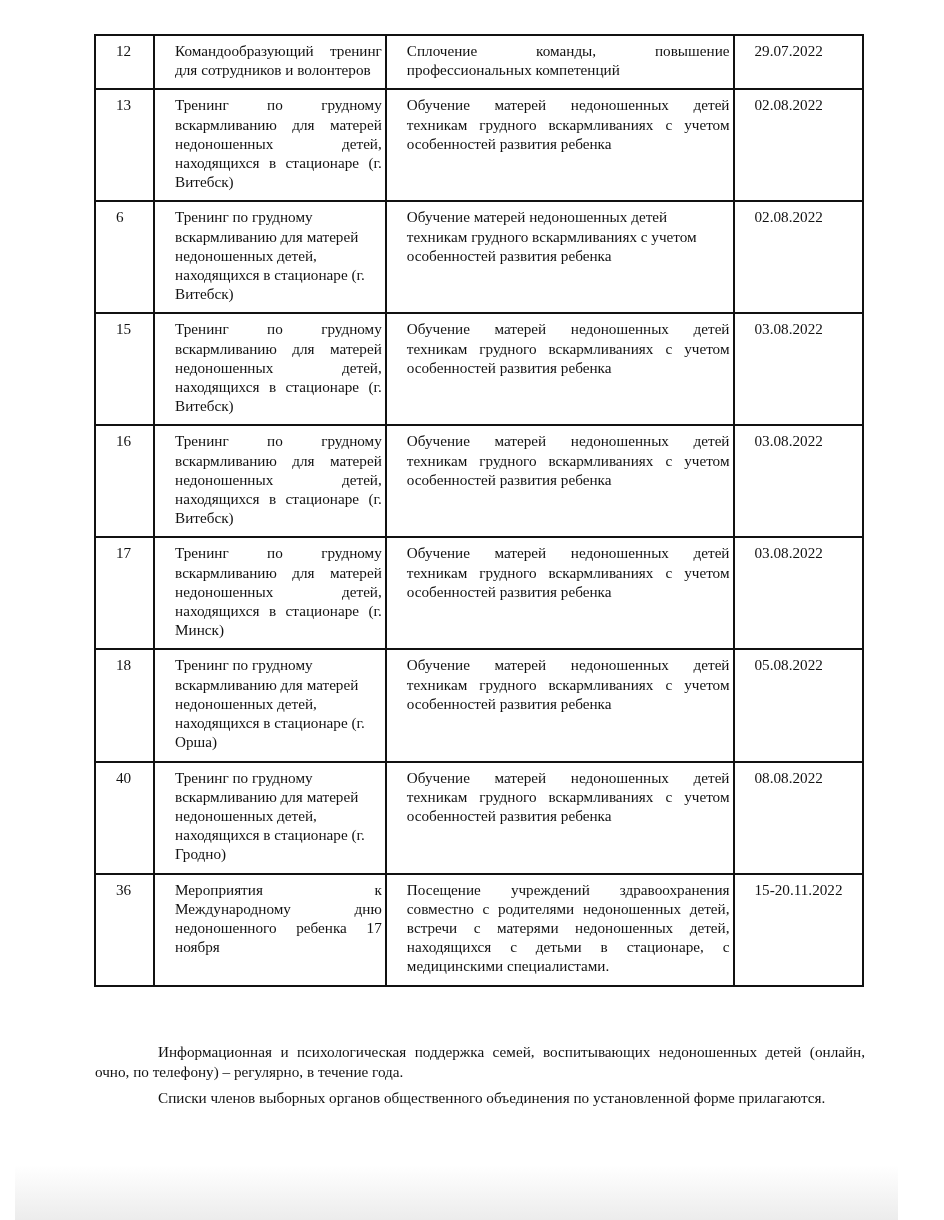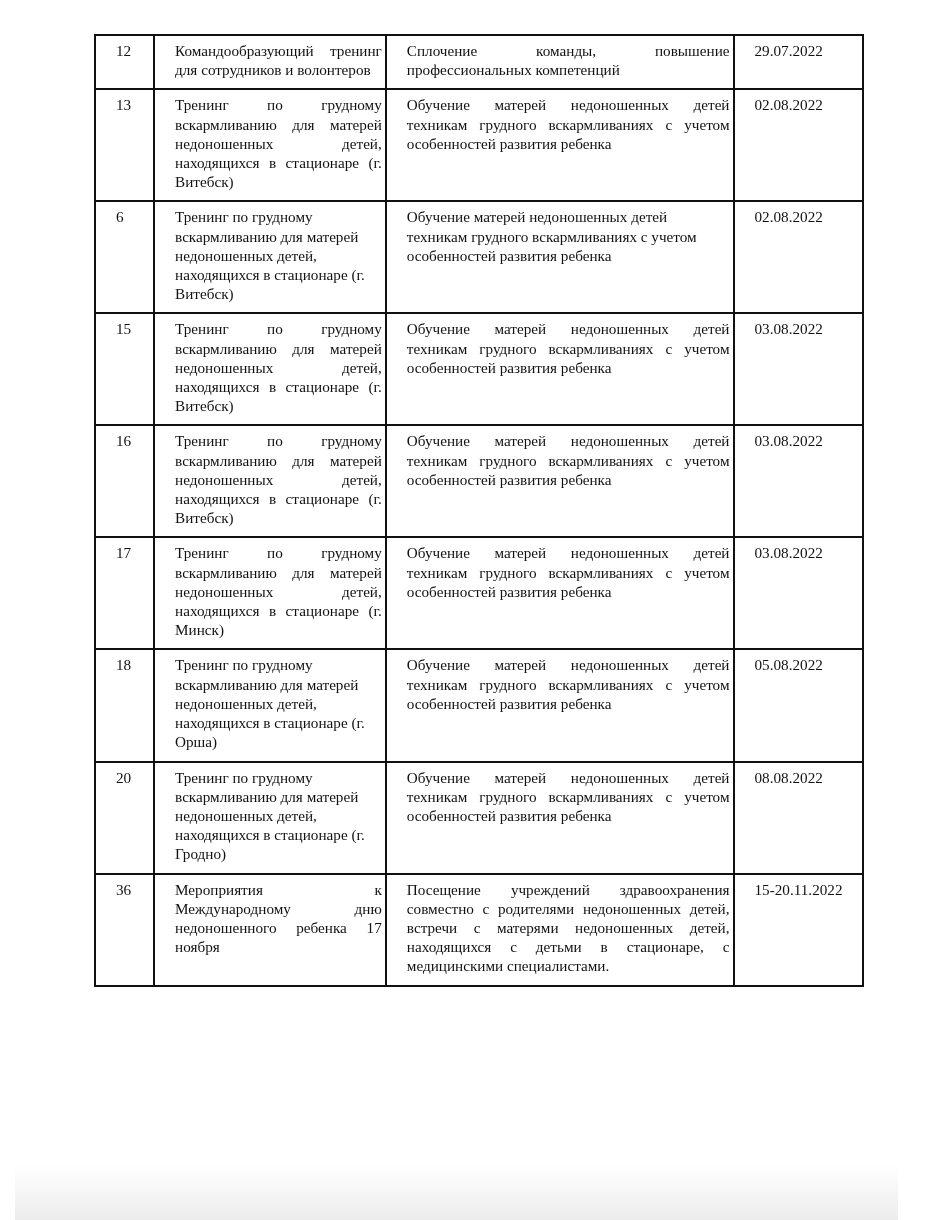--- a/index.html
+++ b/index.html
@@ -60,28 +60,30 @@
       <td class="goal">Обучение матерей недоношенных детей техникам грудного вскармливаниях с учетом особенностей развития ребенка</td>
       <td class="date">03.08.2022</td>
     </tr>
     <tr>
       <td class="num">18</td>
       <td class="name" style="text-align:left">Тренинг по грудному вскармливанию для матерей недоношенных детей, находящихся в стационаре (г. Орша)</td>
       <td class="goal">Обучение матерей недоношенных детей техникам грудного вскармливаниях с учетом особенностей развития ребенка</td>
       <td class="date">05.08.2022</td>
     </tr>
     <tr>
-      <td class="num">20</td>
+      <td class="num">40</td>
       <td class="name" style="text-align:left">Тренинг по грудному вскармливанию для матерей недоношенных детей, находящихся в стационаре (г. Гродно)</td>
       <td class="goal">Обучение матерей недоношенных детей техникам грудного вскармливаниях с учетом особенностей развития ребенка</td>
       <td class="date">08.08.2022</td>
     </tr>
     <tr>
       <td class="num">36</td>
       <td class="name">Мероприятия к Международному дню недоношенного ребенка 17 ноября</td>
       <td class="goal">Посещение учреждений здравоохранения совместно с родителями недоношенных детей, встречи с матерями недоношенных детей, находящихся с детьми в стационаре, с медицинскими специалистами.</td>
       <td class="date">15-20.11.2022</td>
     </tr>
   </tbody>
 </table>
 
 <div class="paras">
+  <p>Информационная и психологическая поддержка семей, воспитывающих недоношенных детей (онлайн, очно, по телефону) – регулярно, в течение года.</p>
+  <p>Списки членов выборных органов общественного объединения по установленной форме прилагаются.</p>
 </div>
 
 </body></html>

